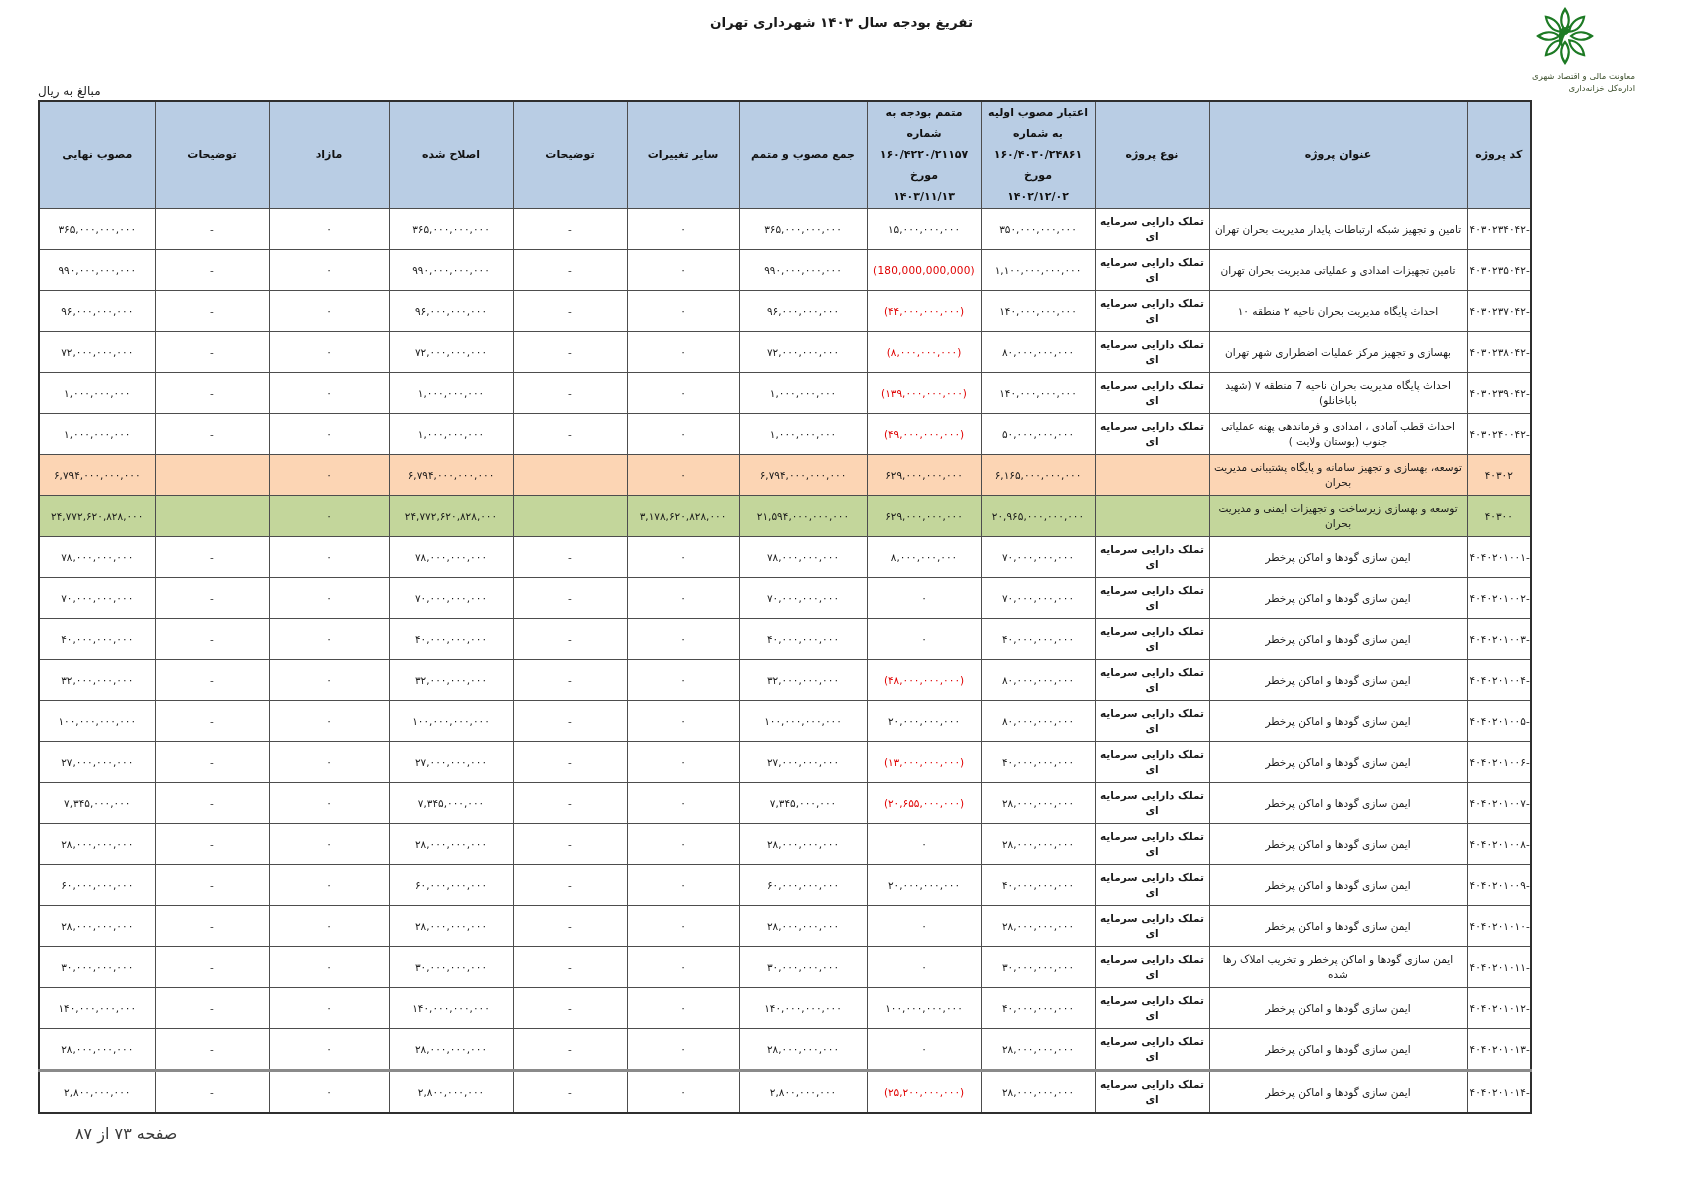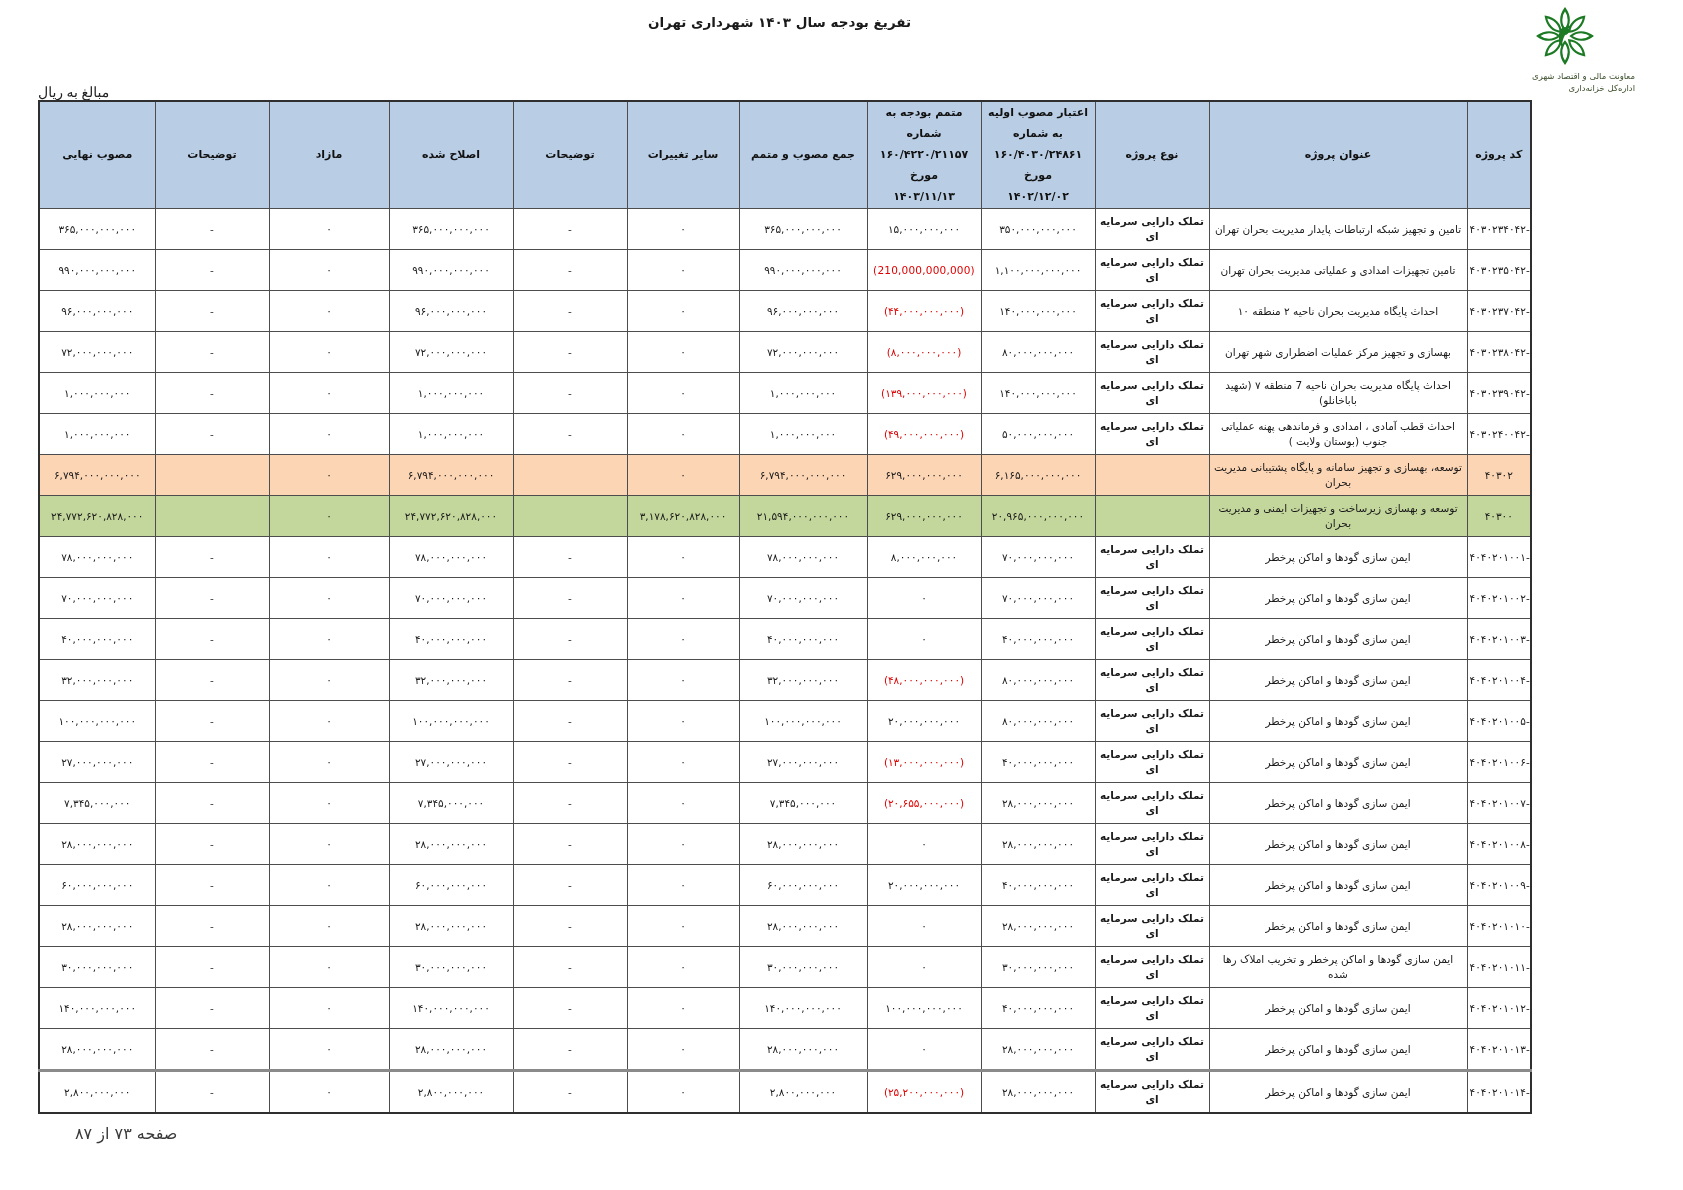--- a/index.html
+++ b/index.html
@@ -8,28 +8,28 @@
     --green-row:#c3d69b;
     --negative:#e00000;
     --border:#4d4d4d;
     --logo-green:#1d7a24;
   }
   html,body{margin:0;padding:0;background:#fff;}
   body{
     width:1683px;height:1190px;position:relative;overflow:hidden;
     font-family:"DejaVu Sans", sans-serif;color:#1a1a1a;
   }
-  .titles{position:absolute;top:14px;left:0;width:1559px;text-align:center;direction:rtl;}
+  .titles{position:absolute;top:14px;left:0;width:1683px;text-align:center;direction:rtl;}
   .t1{font-size:13.5px;font-weight:bold;margin-bottom:10px;}
   .t2{font-size:13.5px;font-weight:bold;margin-bottom:10px;}
   .t3{font-size:12.5px;font-weight:bold;}
   .logo-block{position:absolute;top:4px;right:48px;width:140px;direction:rtl;}
   .logo-block svg{display:block;margin:0 auto 2px auto;}
   .org-line{font-size:8.5px;color:#3c4f2c;line-height:1.45;}
-  .unit-note{position:absolute;top:84px;left:38px;font-size:14px;direction:rtl;color:#222;font-family:Liberation Serif, serif;}
+  .unit-note{position:absolute;top:84px;left:38px;font-size:12px;direction:rtl;color:#222;}
   table.budget{
     position:absolute;top:100px;left:38px;width:1492px;
     border-collapse:collapse;table-layout:fixed;direction:rtl;
     border:2px solid #2f2f2f;
   }
   table.budget th,table.budget td{
     border:1px solid var(--border);
     vertical-align:middle;text-align:center;
     overflow:hidden;padding:1px 2px;
   }
@@ -131,21 +131,21 @@
         <td class="c-num num">۳۶۵,۰۰۰,۰۰۰,۰۰۰</td>
         <td class="c-num num">۰</td>
         <td class="c-note">-</td>
         <td class="c-num num">۳۶۵,۰۰۰,۰۰۰,۰۰۰</td>
       </tr>
       <tr>
         <td class="c-code num">۴۰۳۰۲۳۵۰۴۲-۲۱</td>
         <td class="c-title">تامین تجهیزات امدادی و عملیاتی مدیریت بحران تهران</td>
         <td class="c-type">تملک دارایی سرمایه ای</td>
         <td class="c-num num">۱,۱۰۰,۰۰۰,۰۰۰,۰۰۰</td>
-        <td class="c-num num neg">(210,000,000,000)</td>
+        <td class="c-num num neg">(180,000,000,000)</td>
         <td class="c-num num">۹۹۰,۰۰۰,۰۰۰,۰۰۰</td>
         <td class="c-num num">۰</td>
         <td class="c-note">-</td>
         <td class="c-num num">۹۹۰,۰۰۰,۰۰۰,۰۰۰</td>
         <td class="c-num num">۰</td>
         <td class="c-note">-</td>
         <td class="c-num num">۹۹۰,۰۰۰,۰۰۰,۰۰۰</td>
       </tr>
       <tr>
         <td class="c-code num">۴۰۳۰۲۳۷۰۴۲-۲۱</td>

